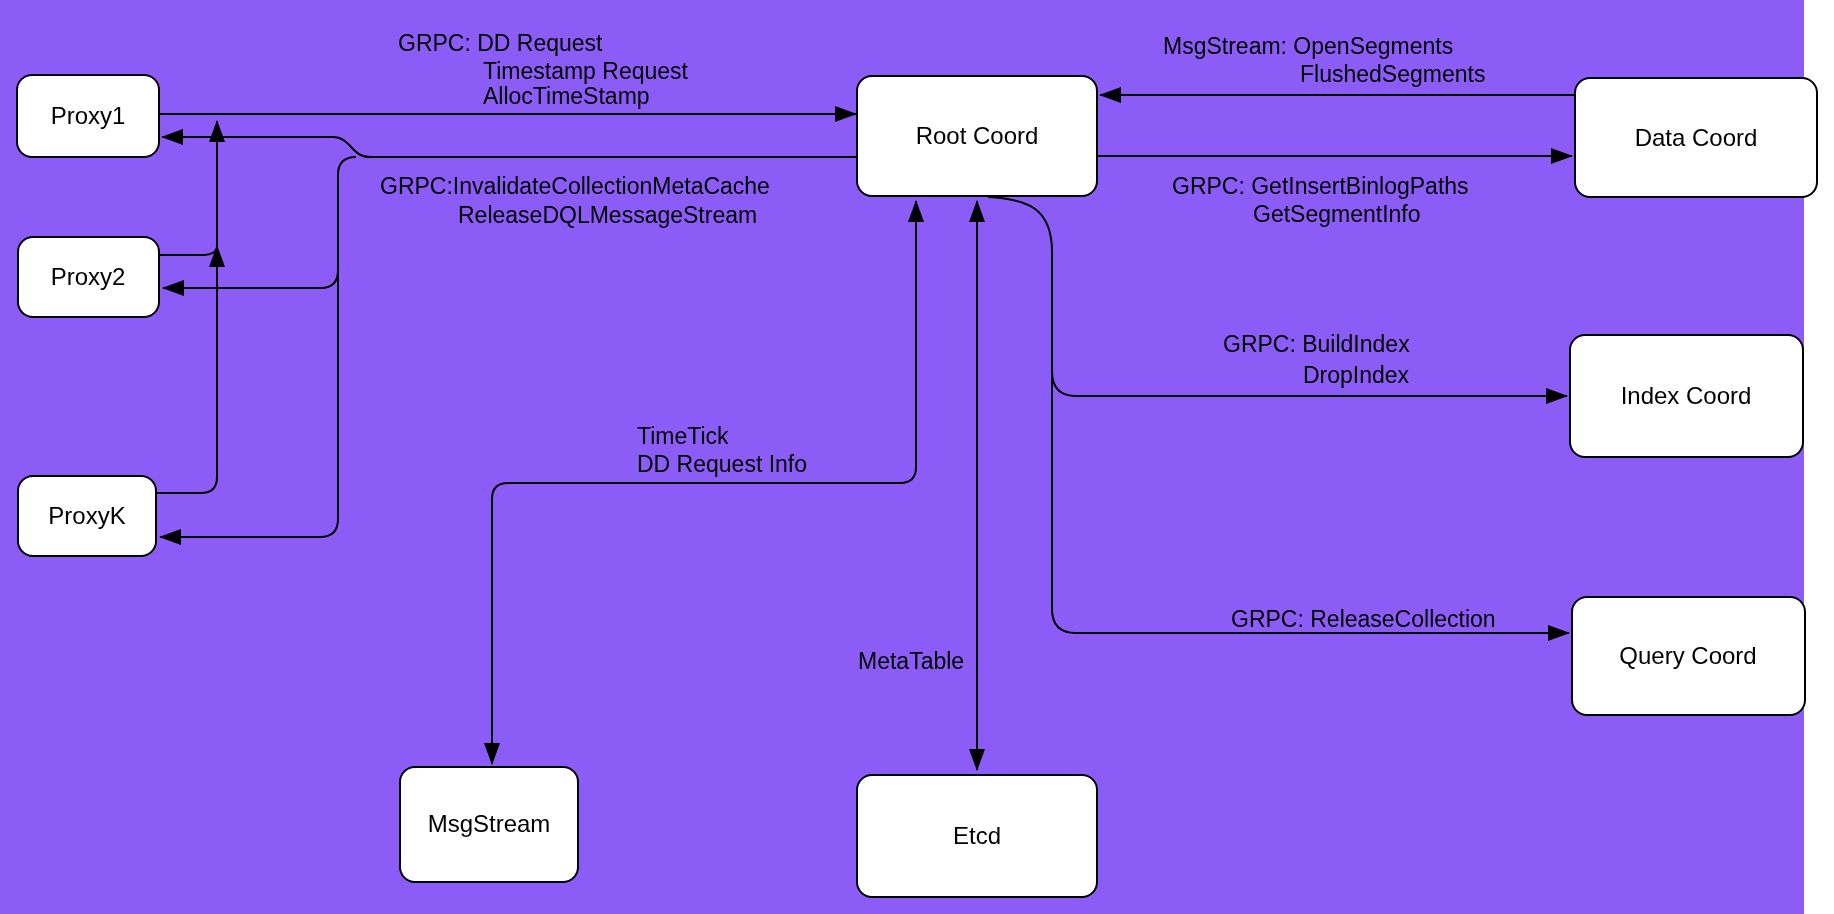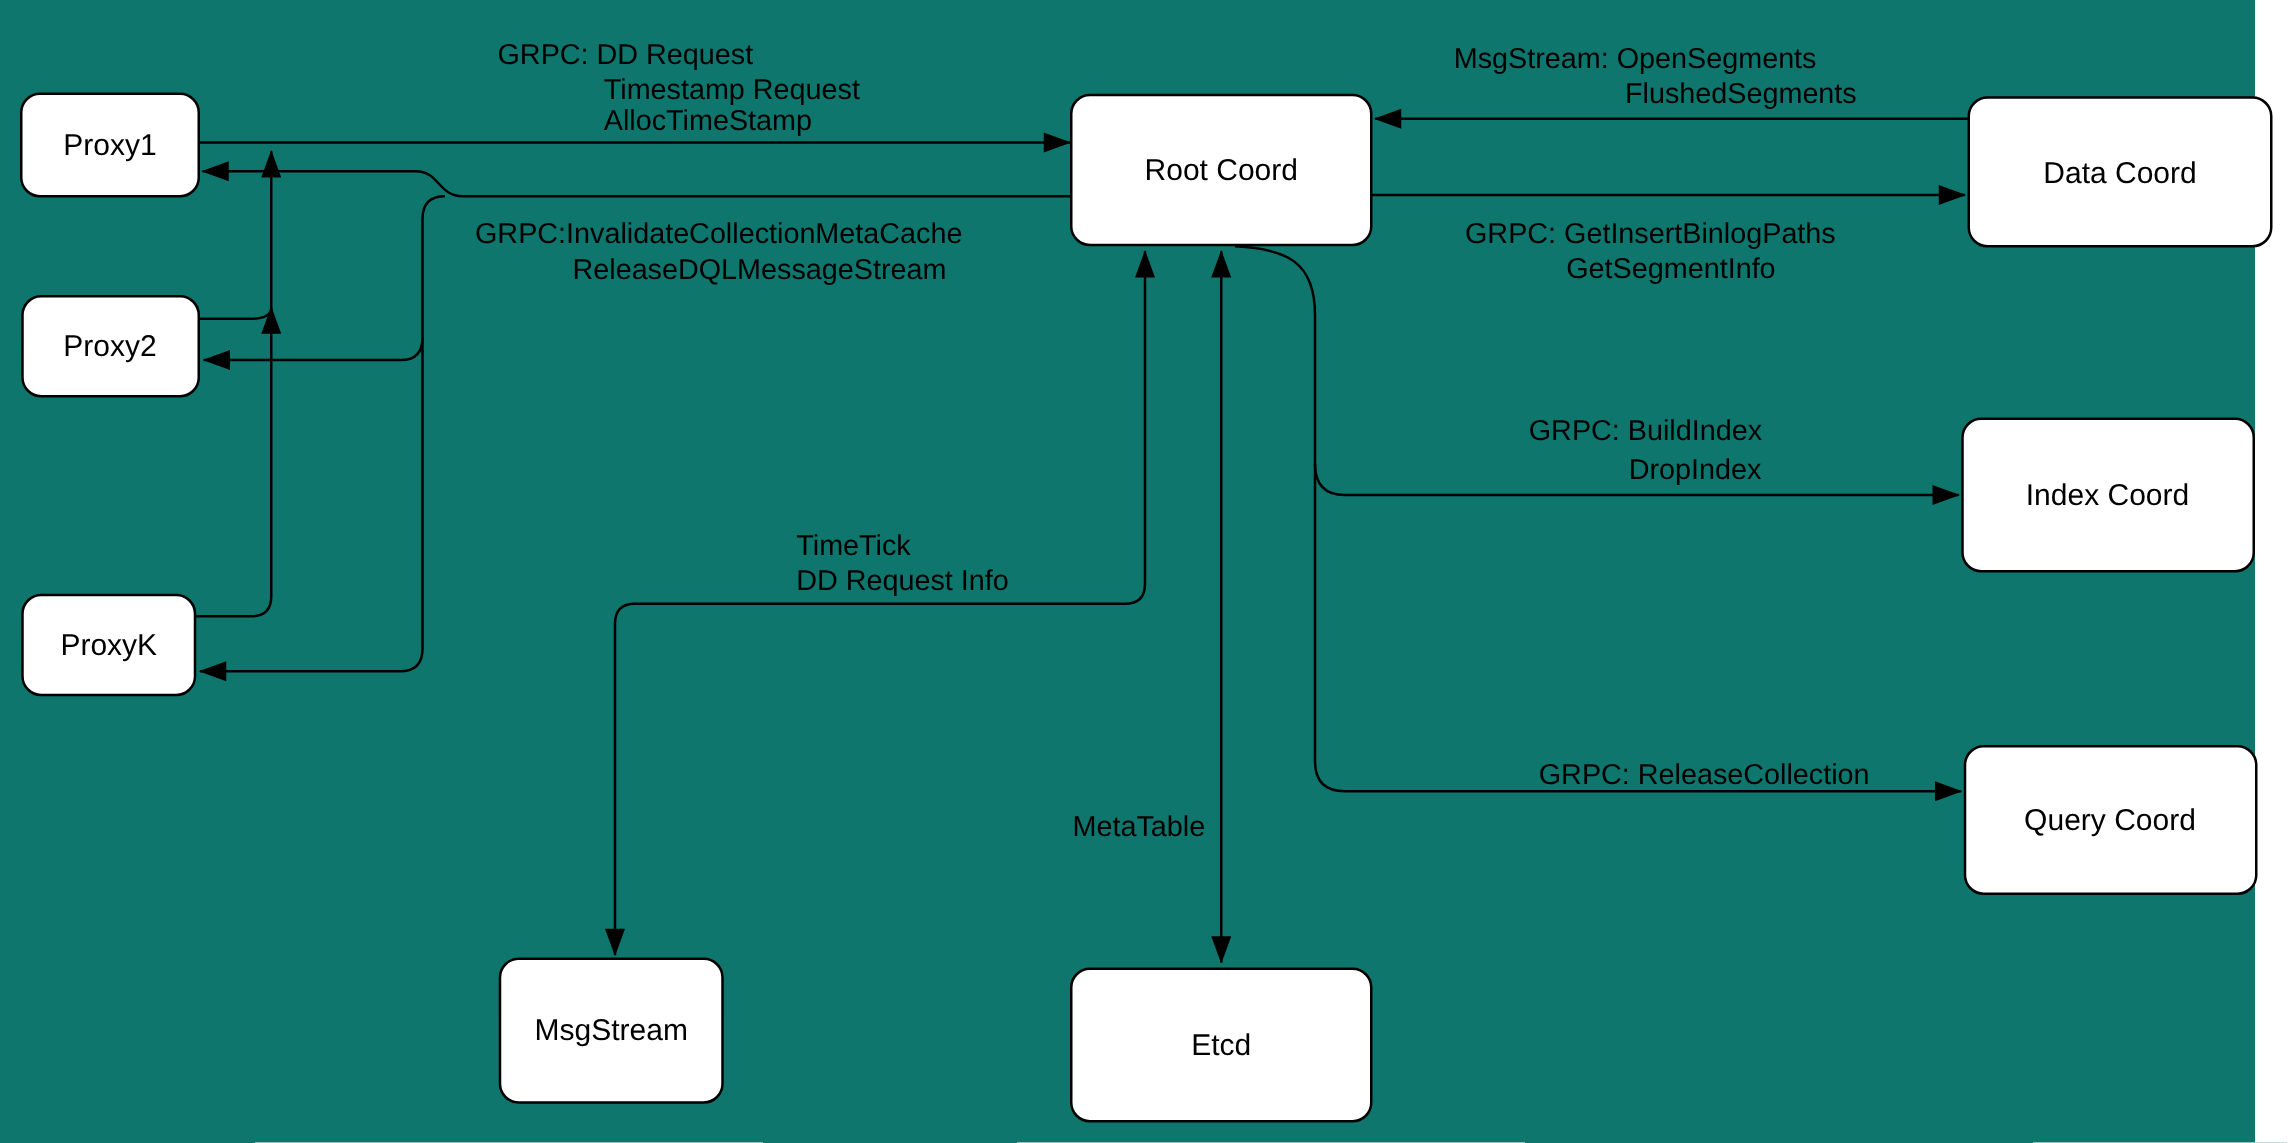--- a/index.html
+++ b/index.html
@@ -3,21 +3,21 @@
 <meta charset="utf-8">
 <style>
   html, body {
     margin: 0;
     padding: 0;
     background: #ffffff;
   }
   #canvas {
     width: 1804px;
     height: 914px;
-    background: #0f766e;
+    background: #8b5cf6;
     position: relative;
     font-family: "Liberation Sans", sans-serif;
   }
   svg { display: block; }
   .node-rect {
     fill: #ffffff;
     stroke: #000000;
     stroke-width: 2px;
   }
   .node-label {

